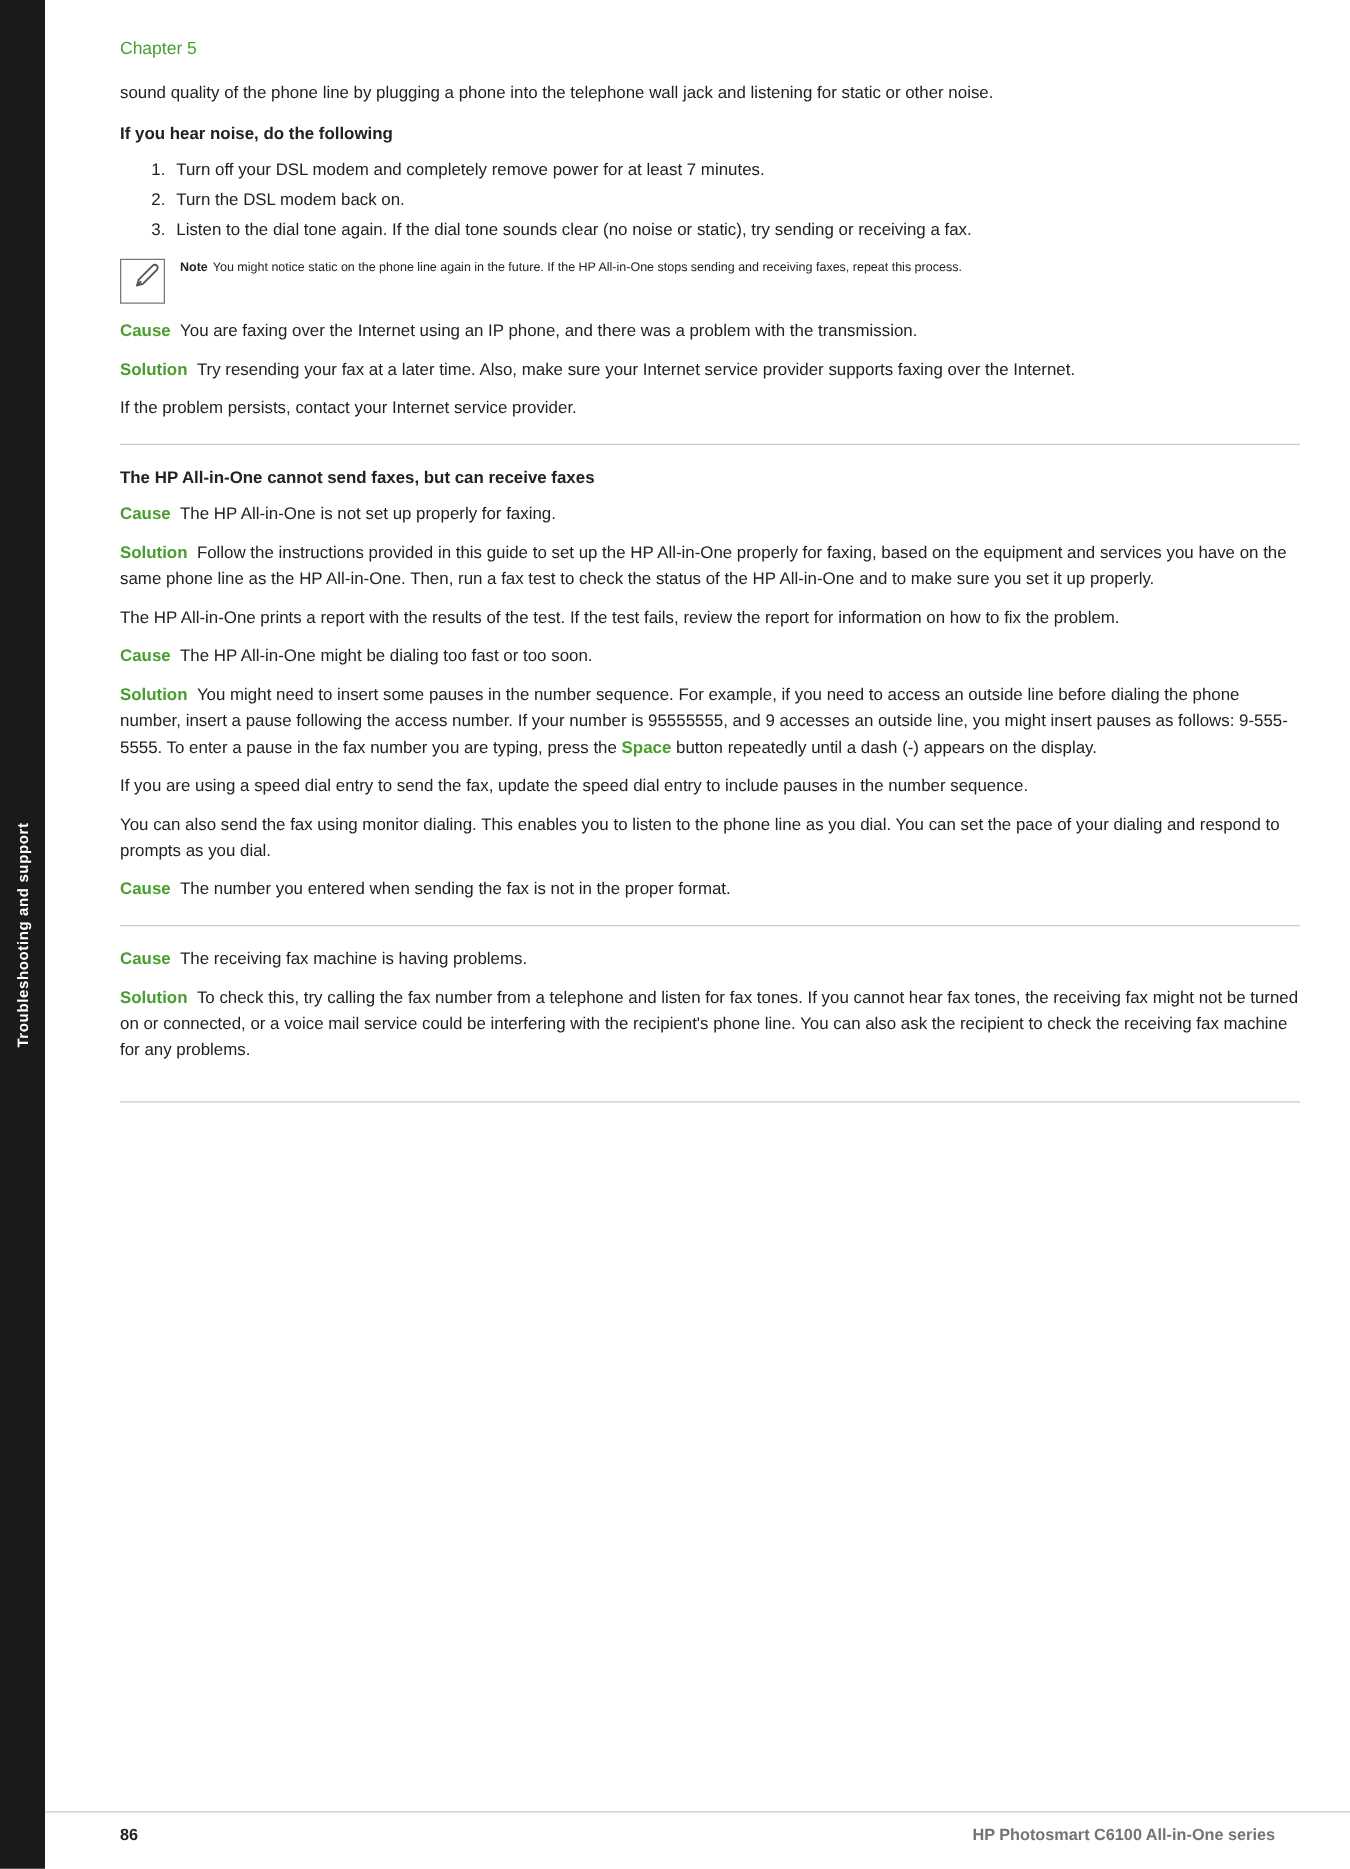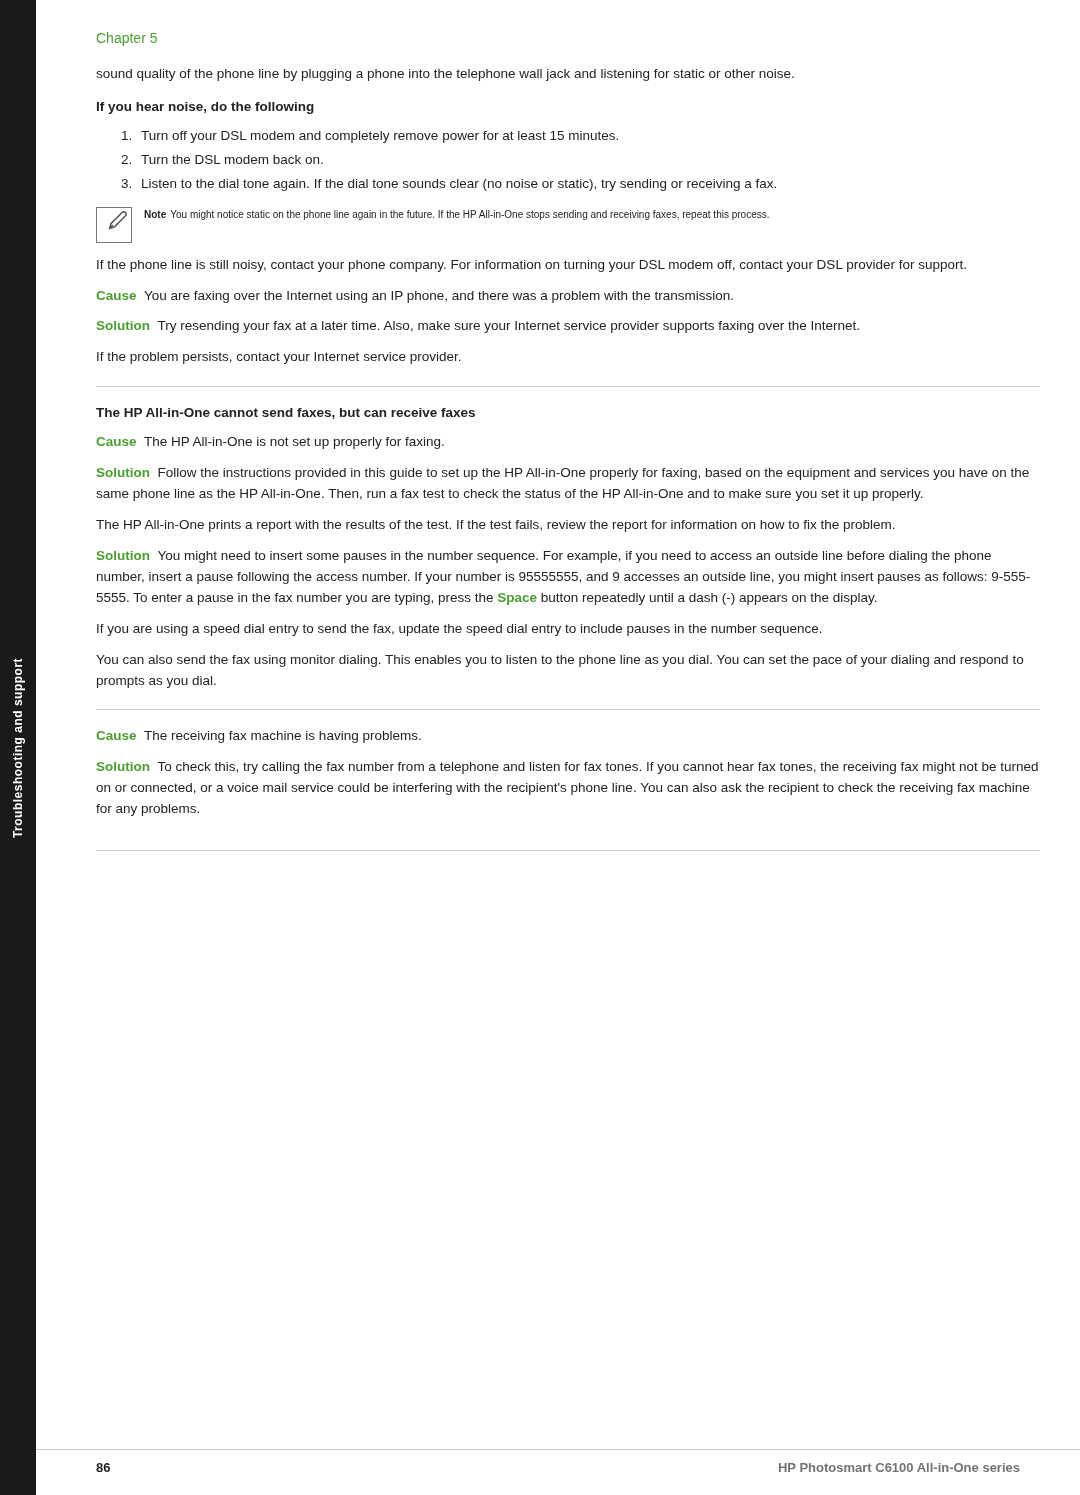--- a/index.html
+++ b/index.html
@@ -183,21 +183,21 @@
 
   <div class="chapter-header">Chapter 5</div>
 
   <p>sound quality of the phone line by plugging a phone into the telephone wall jack and listening for static or other noise.</p>
 
   <p class="bold-heading">If you hear noise, do the following</p>
 
   <ol class="numbered-list">
     <li>
       <span class="num">1.</span>
-      <span>Turn off your DSL modem and completely remove power for at least 15 minutes.</span>
+      <span>Turn off your DSL modem and completely remove power for at least 7 minutes.</span>
     </li>
     <li>
       <span class="num">2.</span>
       <span>Turn the DSL modem back on.</span>
     </li>
     <li>
       <span class="num">3.</span>
       <span>Listen to the dial tone again. If the dial tone sounds clear (no noise or static), try sending or receiving a fax.</span>
     </li>
   </ol>
@@ -207,21 +207,20 @@
       <svg viewBox="0 0 24 24" fill="none" stroke="#555" stroke-width="1.8">
         <path d="M17 3a2.828 2.828 0 1 1 4 4L7.5 20.5 2 22l1.5-5.5L17 3z"></path>
         <line x1="2" y1="22" x2="6" y2="18"></line>
       </svg>
     </div>
     <div class="note-text">
       <span class="note-label">Note</span><span>You might notice static on the phone line again in the future. If the HP All-in-One stops sending and receiving faxes, repeat this process.</span>
     </div>
   </div>
 
-  <p>If the phone line is still noisy, contact your phone company. For information on turning your DSL modem off, contact your DSL provider for support.</p>
 
   <p>
     <span class="cause-label">Cause</span>&nbsp;&nbsp;<span>You are faxing over the Internet using an IP phone, and there was a problem with the transmission.</span>
   </p>
 
   <p>
     <span class="solution-label">Solution</span>&nbsp;&nbsp;<span>Try resending your fax at a later time. Also, make sure your Internet service provider supports faxing over the Internet.</span>
   </p>
 
   <p>If the problem persists, contact your Internet service provider.</p>
@@ -232,27 +231,33 @@
 
   <p>
     <span class="cause-label">Cause</span>&nbsp;&nbsp;<span>The HP All-in-One is not set up properly for faxing.</span>
   </p>
 
   <p>
     <span class="solution-label">Solution</span>&nbsp;&nbsp;<span>Follow the instructions provided in this guide to set up the HP All-in-One properly for faxing, based on the equipment and services you have on the same phone line as the HP All-in-One. Then, run a fax test to check the status of the HP All-in-One and to make sure you set it up properly.</span>
   </p>
   <p>The HP All-in-One prints a report with the results of the test. If the test fails, review the report for information on how to fix the problem.</p>
 
+  <p>
+    <span class="cause-label">Cause</span>&nbsp;&nbsp;<span>The HP All-in-One might be dialing too fast or too soon.</span>
+  </p>
 
   <p>
     <span class="solution-label">Solution</span>&nbsp;&nbsp;<span>You might need to insert some pauses in the number sequence. For example, if you need to access an outside line before dialing the phone number, insert a pause following the access number. If your number is 95555555, and 9 accesses an outside line, you might insert pauses as follows: 9-555-5555. To enter a pause in the fax number you are typing, press the</span> <span class="space-label">Space</span> <span>button repeatedly until a dash (-) appears on the display.</span>
   </p>
   <p>If you are using a speed dial entry to send the fax, update the speed dial entry to include pauses in the number sequence.</p>
   <p>You can also send the fax using monitor dialing. This enables you to listen to the phone line as you dial. You can set the pace of your dialing and respond to prompts as you dial.</p>
 
+  <p>
+    <span class="cause-label">Cause</span>&nbsp;&nbsp;<span>The number you entered when sending the fax is not in the proper format.</span>
+  </p>
 
 
   <hr class="divider">
 
   <p>
     <span class="cause-label">Cause</span>&nbsp;&nbsp;<span>The receiving fax machine is having problems.</span>
   </p>
 
   <p>
     <span class="solution-label">Solution</span>&nbsp;&nbsp;<span>To check this, try calling the fax number from a telephone and listen for fax tones. If you cannot hear fax tones, the receiving fax might not be turned on or connected, or a voice mail service could be interfering with the recipient's phone line. You can also ask the recipient to check the receiving fax machine for any problems.</span>

